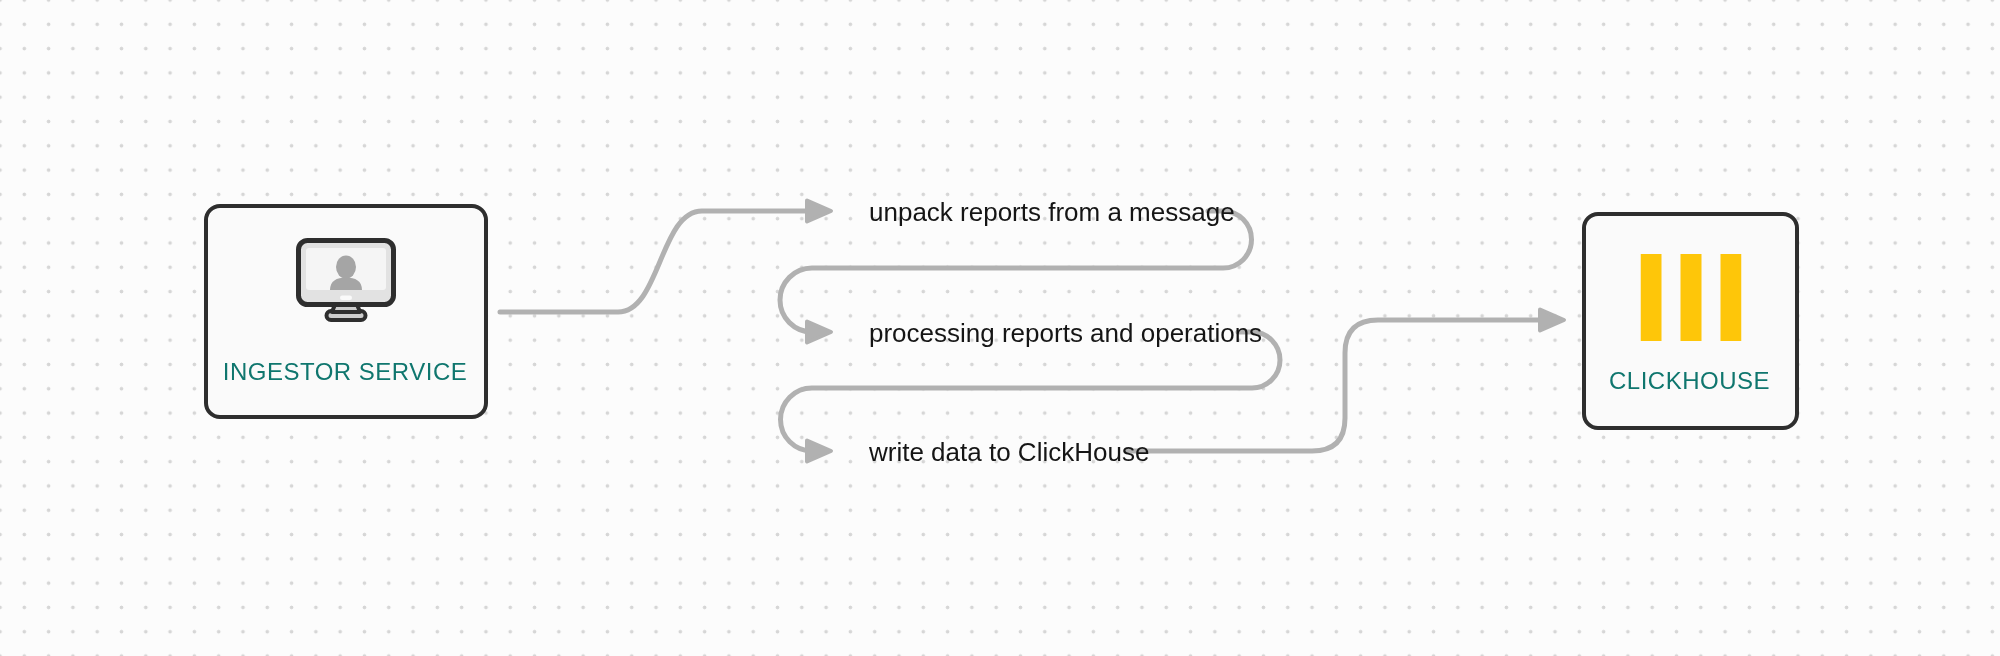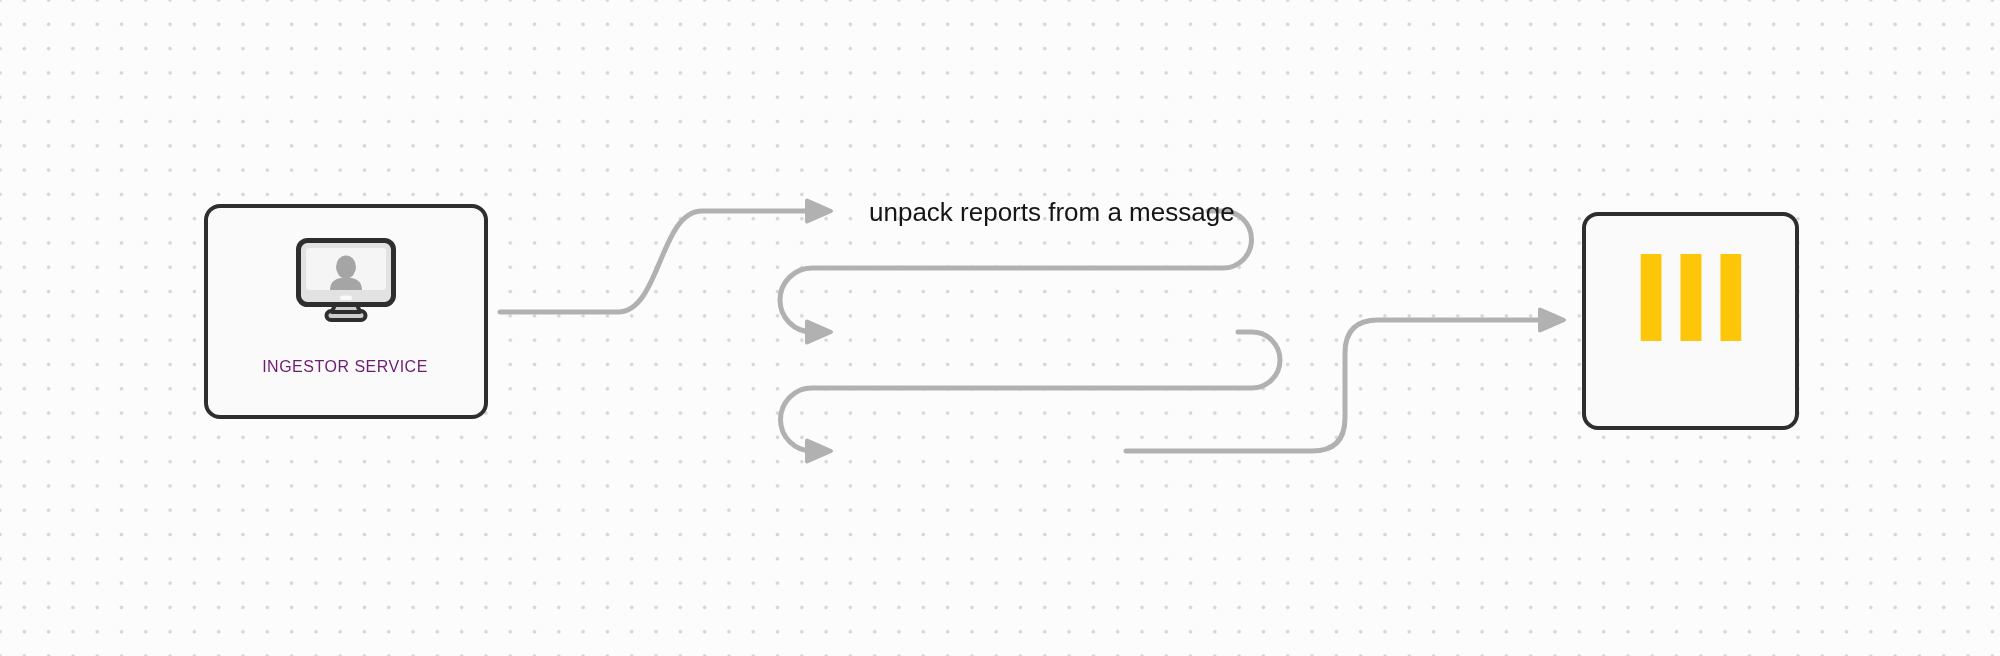--- a/index.html
+++ b/index.html
@@ -46,22 +46,22 @@
     left: 50%;
     transform: translateX(-50%);
   }
   .node-ingestor .node-icon { top: 30px; }
   .node-clickhouse .node-icon { top: 38px; }
   .node-label {
     position: absolute;
     left: 0;
     right: 2px;
     text-align: center;
-    color: #701a75;
-    font-size: 16px;
+    color: #0f766e;
+    font-size: 24px;
     letter-spacing: 0.5px;
     white-space: nowrap;
   }
   .node-ingestor .node-label { top: 150px; }
   .node-clickhouse .node-label { top: 151px; }
   .step-label {
     position: absolute;
     transform: translateY(-50%);
     font-size: 26px;
     color: #151515;
@@ -104,17 +104,20 @@
     </svg>
     <div class="node-label">INGESTOR SERVICE</div>
   </div>
 
   <div class="node node-clickhouse">
     <svg class="node-icon" width="101" height="87" viewBox="0 0 101 87" aria-hidden="true">
       <rect x="0" y="0" width="21" height="87" fill="#fec609"></rect>
       <rect x="40" y="0" width="21" height="87" fill="#fec609"></rect>
       <rect x="80" y="0" width="21" height="87" fill="#fec609"></rect>
     </svg>
+    <div class="node-label">CLICKHOUSE</div>
   </div>
 
   <div class="step-label step-1">unpack reports from a message</div>
+  <div class="step-label step-2">processing reports and operations</div>
+  <div class="step-label step-3">write data to ClickHouse</div>
 
 </div>
 
 </body></html>

